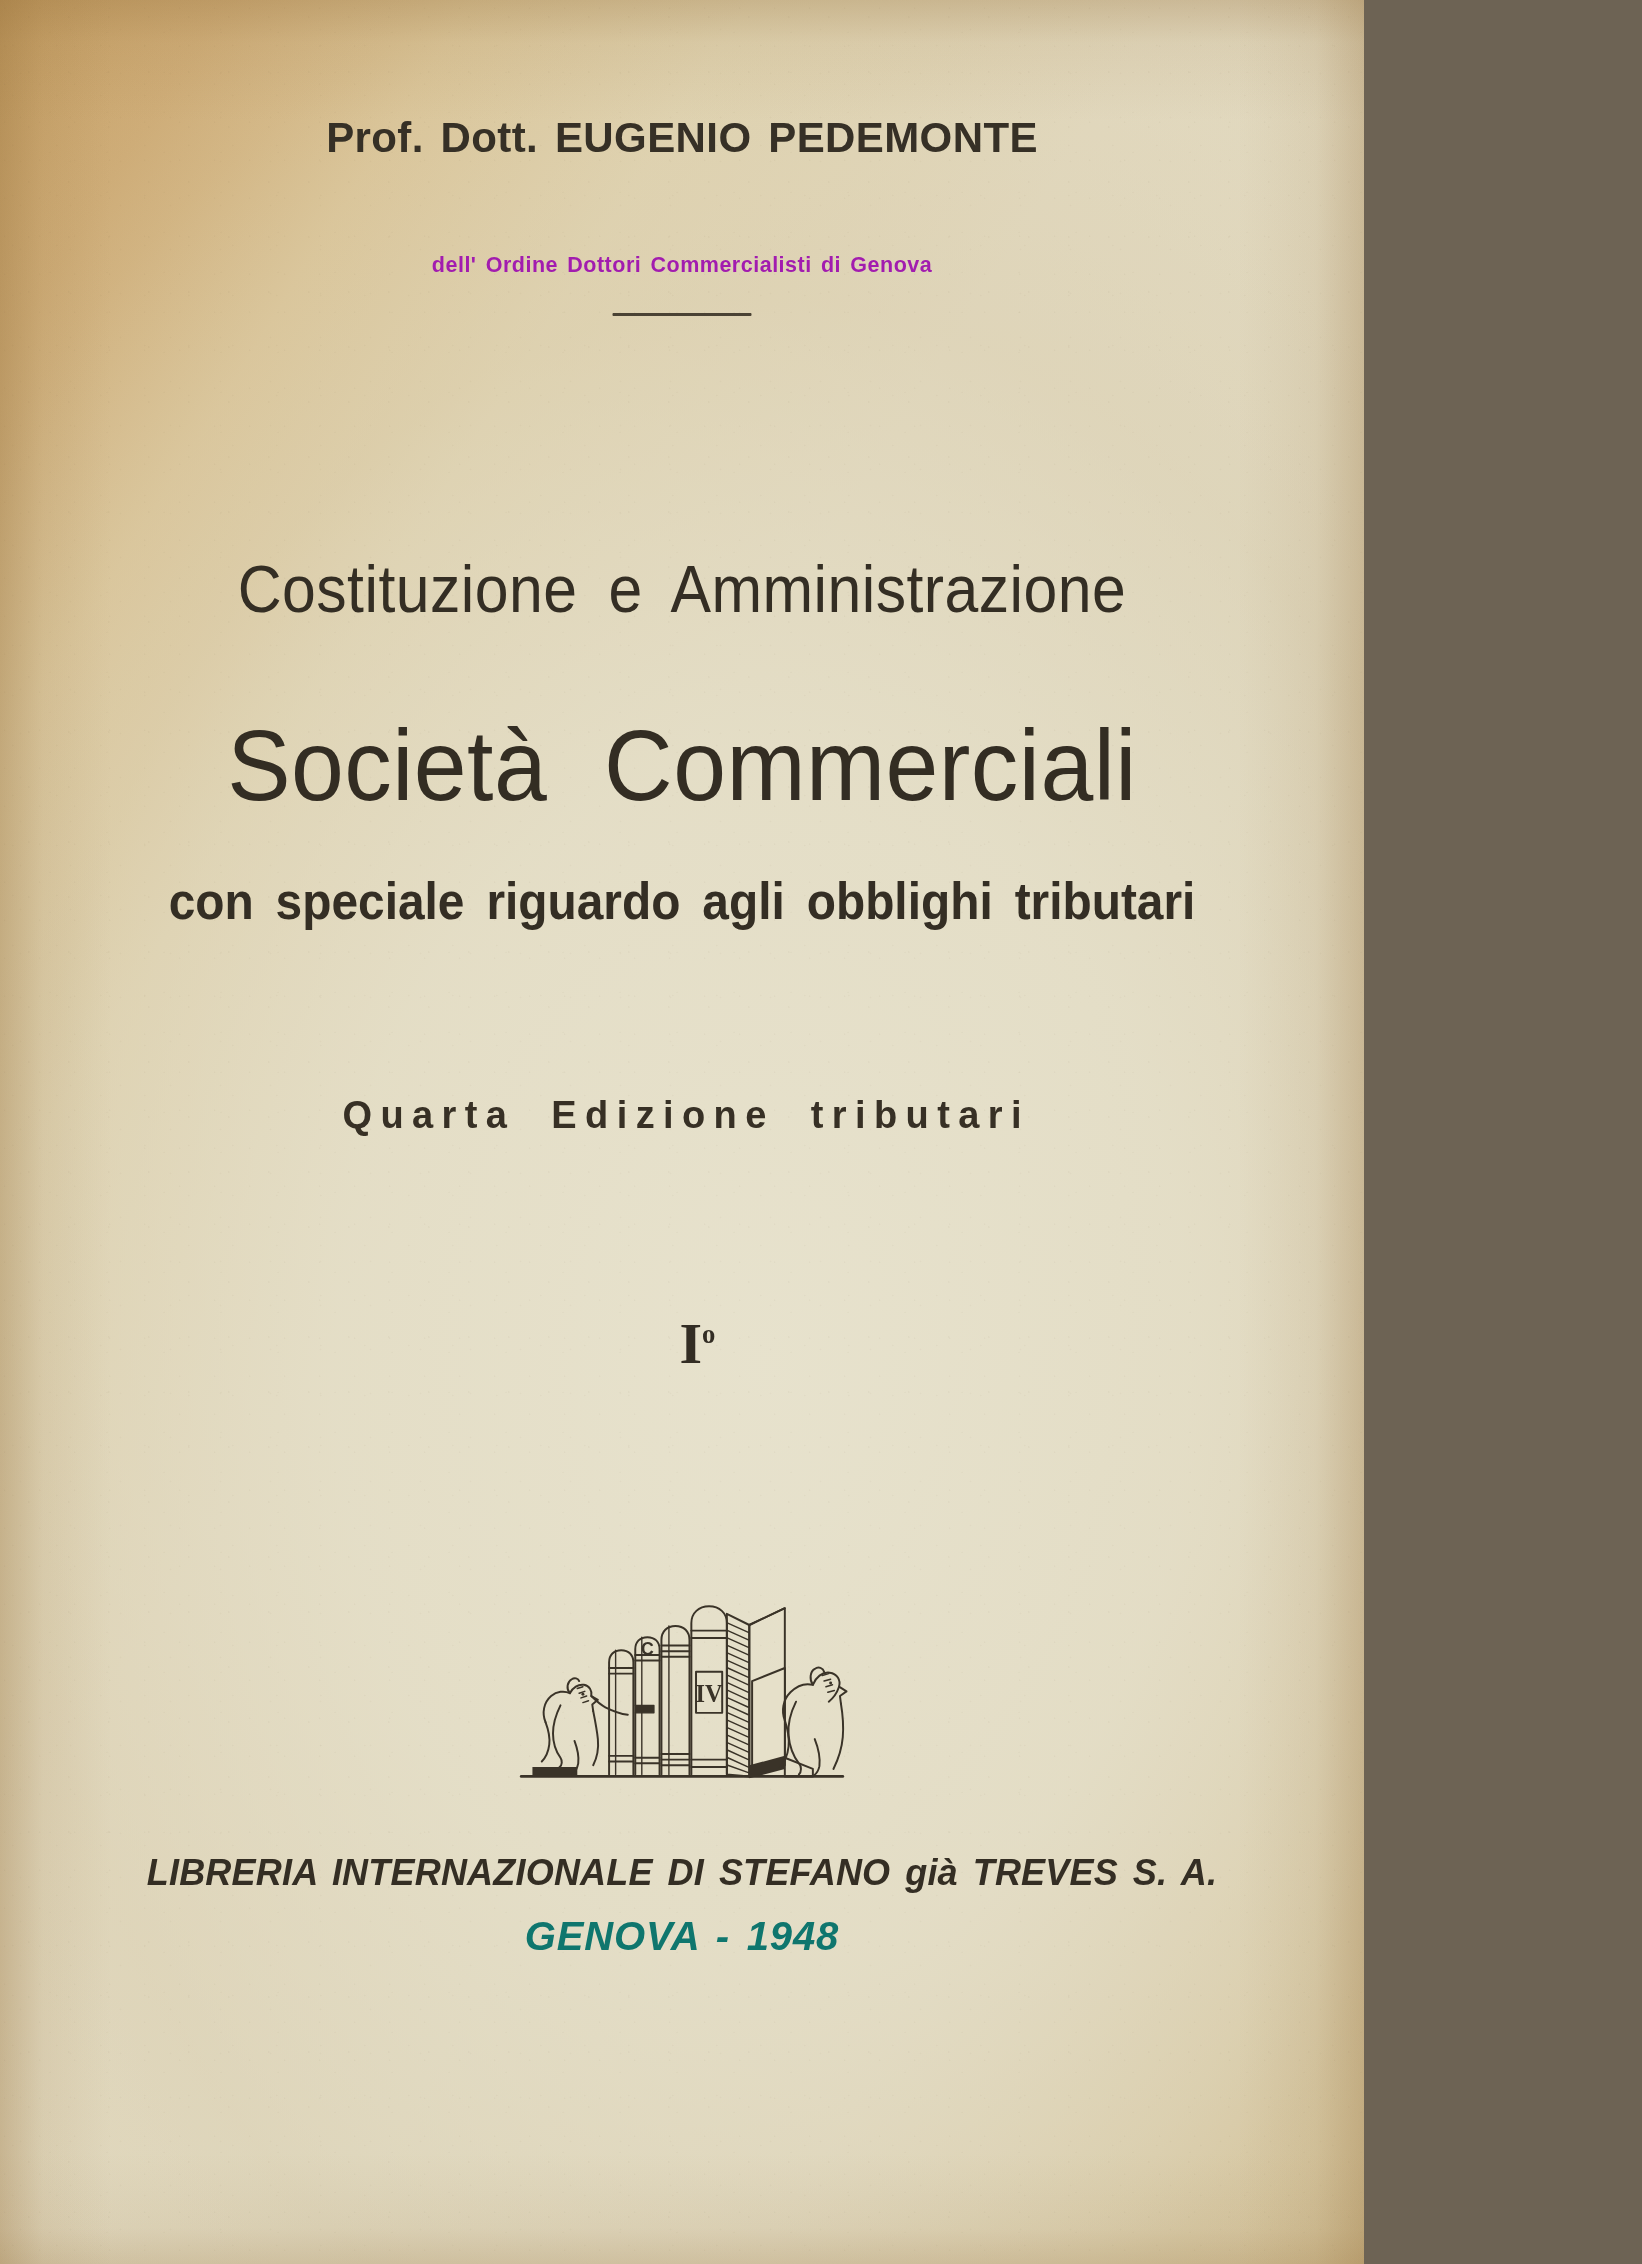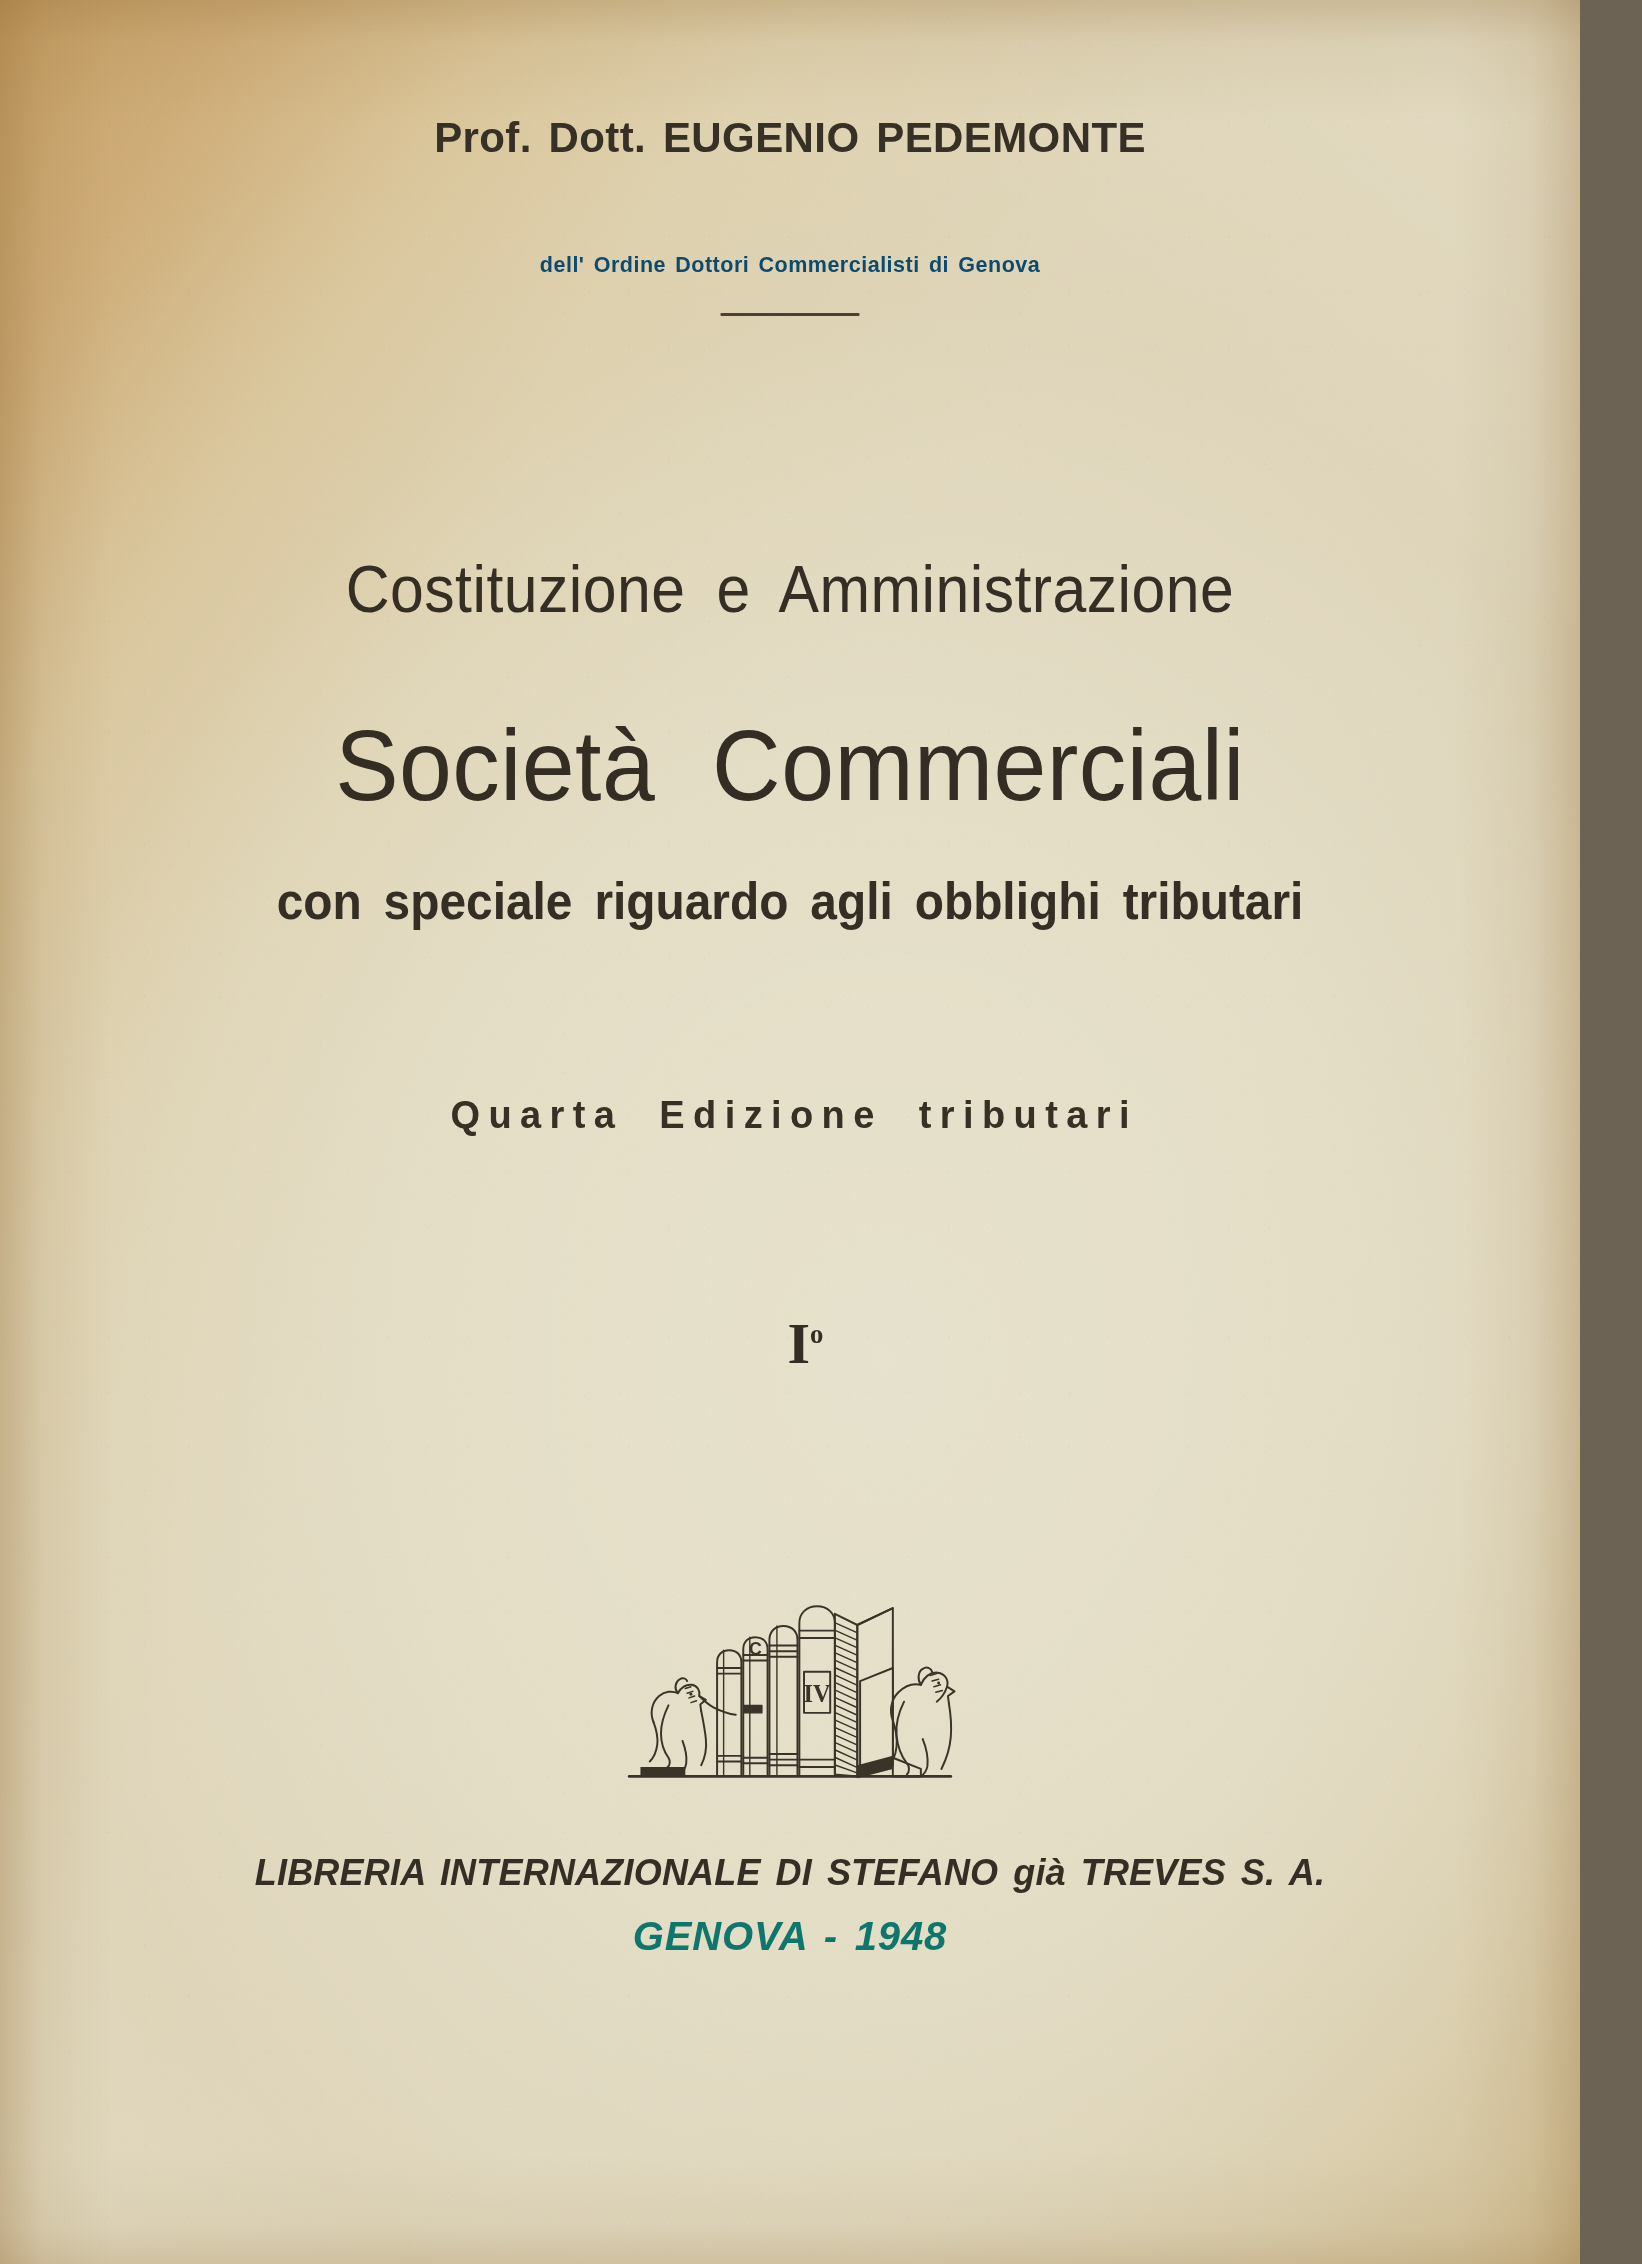--- a/index.html
+++ b/index.html
@@ -4,21 +4,21 @@
 <style>
   html, body {
     margin: 0;
     padding: 0;
     background: #6d6354;
   }
 
   
   .page {
     position: relative;
-    width: 1580px;
+    width: 1364px;
     height: 2265px;
     overflow: hidden;
     background-color: #e2dcc4;
     font-family: "Liberation Sans", sans-serif;
     color: #3a3328;
   }
 
   
   .paper-tone {
     position: absolute;
@@ -82,21 +82,21 @@
     word-spacing: 4.7px;
     color: #363026;
   }
   .author-affiliation {
     position: absolute;
     top: 253px; left: 0; right: 0;
     font-size: 21.5px;
     font-weight: bold;
     letter-spacing: 0.5px;
     word-spacing: 2.8px;
-    color: #0c4a6e;
+    color: #a21caf;
   }
   .author-rule {
     position: absolute;
     top: 313px;
     left: 50%;
     transform: translateX(-50%);
     width: 139px;
     height: 2.8px;
     background: #4a4234;
     border-radius: 0.9px;

